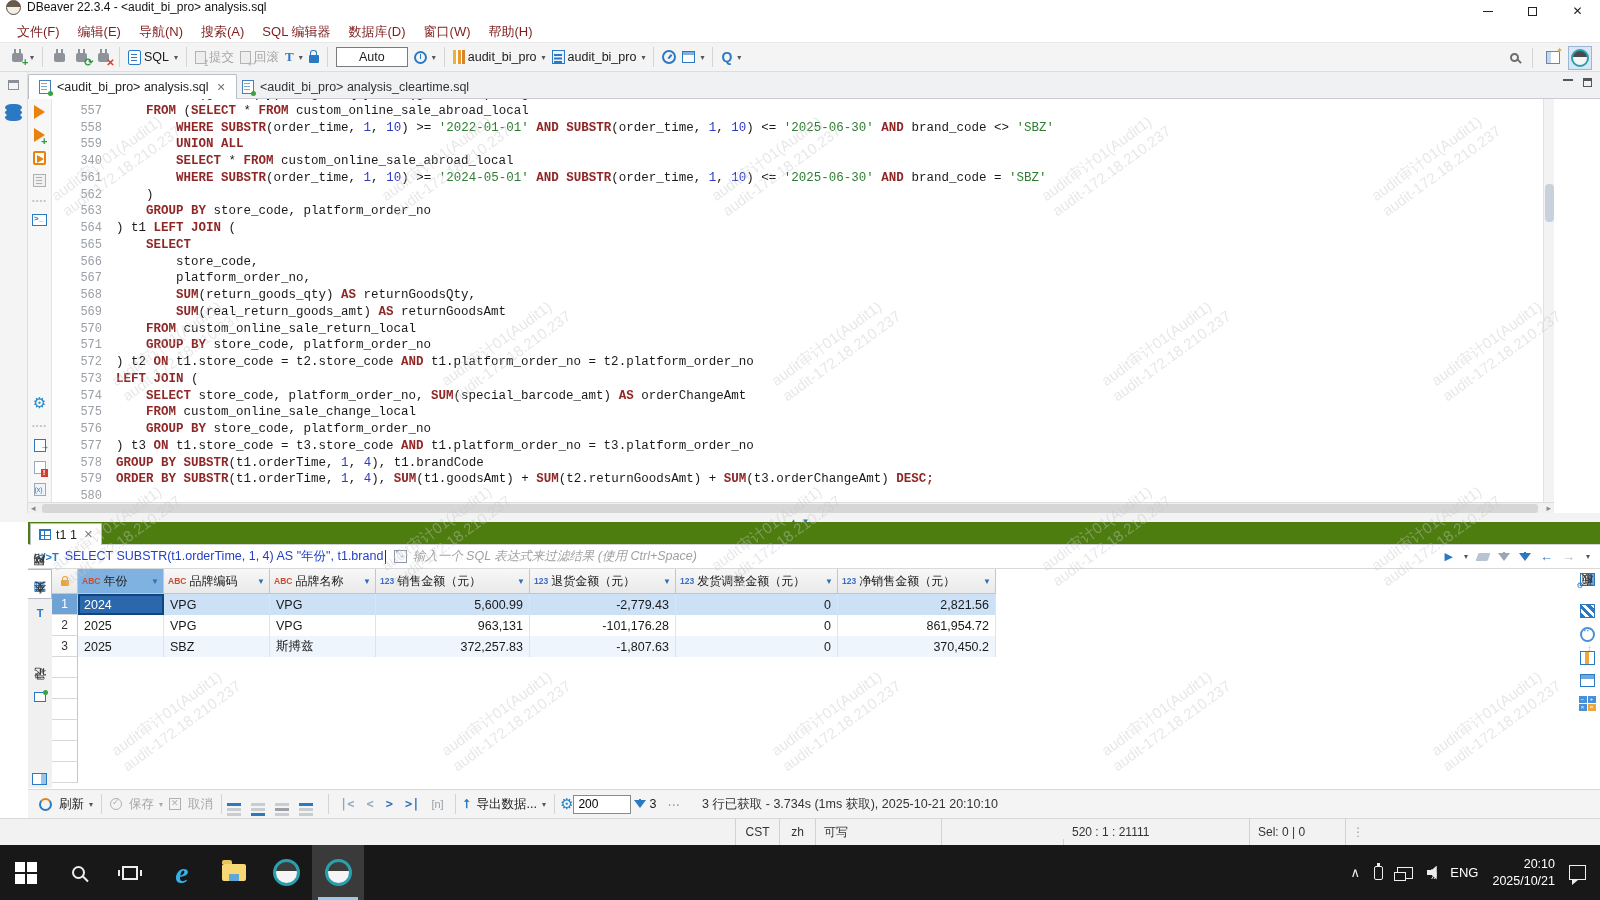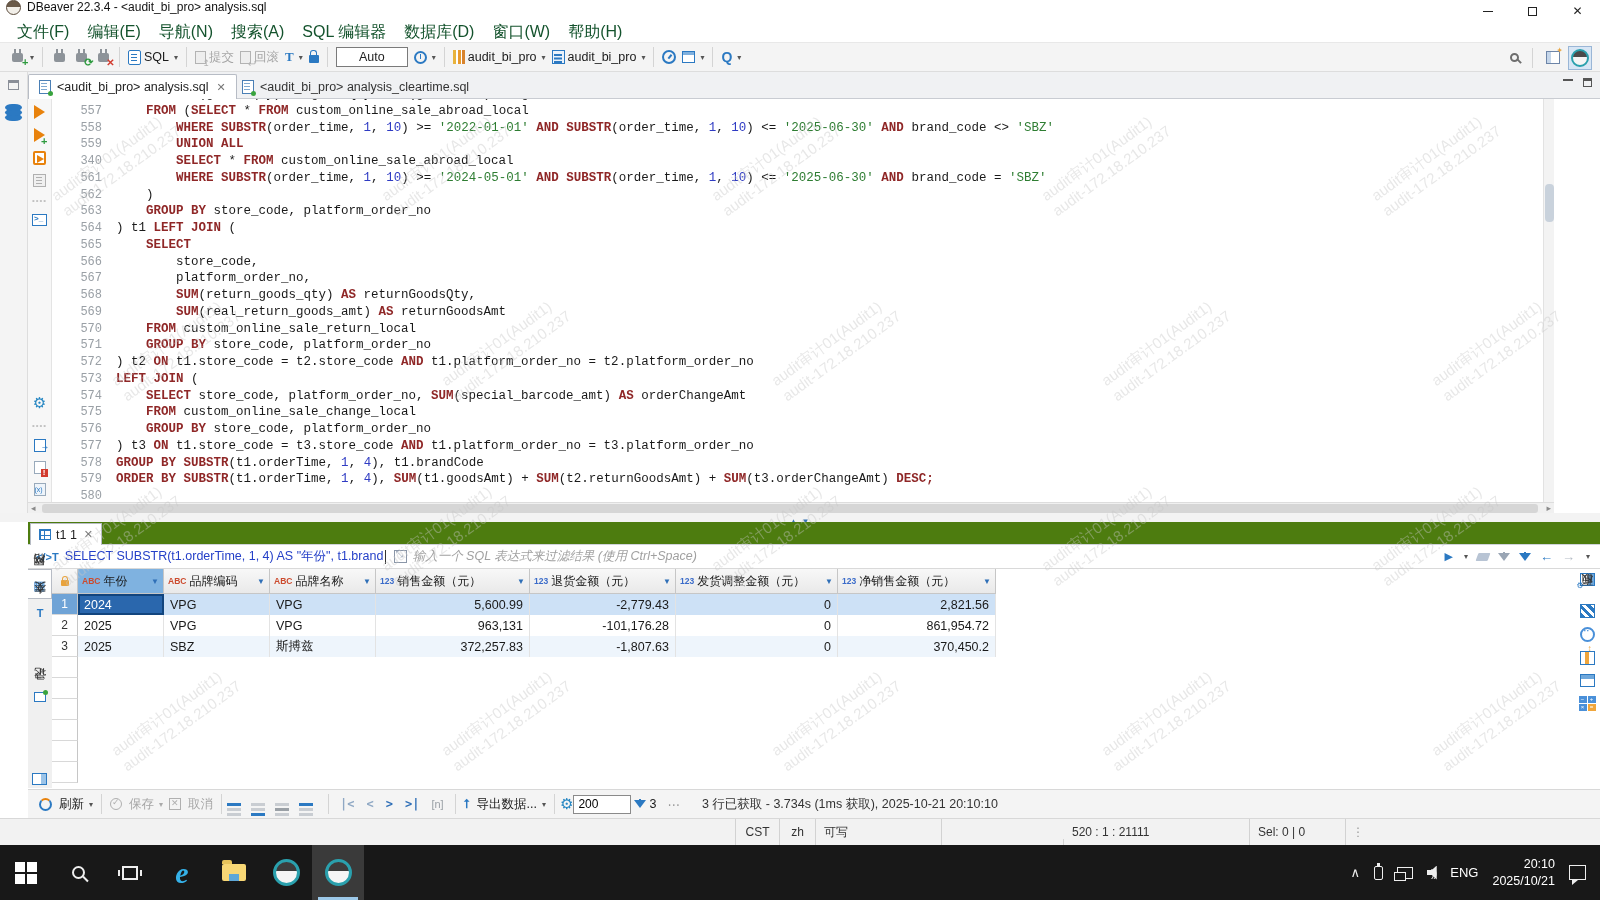--- a/index.html
+++ b/index.html
@@ -11,21 +11,21 @@
   .titlebar{position:absolute;left:0;top:0;width:1600px;height:22px;background:#fff;display:flex;padding-left:6px;}
   .app-ico{width:15px;height:15px;border-radius:50%;background:linear-gradient(#6b5b4a 46%,#f2efe9 46%);border:1px solid #5a4a3a;margin-right:6px;flex:none;}
   .title-text{font-size:12px;color:#111;}
   .win-controls{position:absolute;right:0;top:0;height:22px;display:flex;}
   .win-btn{width:45px;height:22px;display:flex;align-items:center;justify-content:center;color:#222;font-size:12px;}
   .win-btn .sq{width:9px;height:9px;border:1px solid #222;}
   .win-btn .mn{width:10px;height:1px;background:#222;}
 
   
   .menubar{position:absolute;left:0;top:22px;width:1600px;height:21px;background:#fff;display:flex;align-items:center;padding-left:8px;border-bottom:1px solid #e8e8e8;}
-  .menu-item{padding:2px 9px;font-size:16px;color:#14532d;}
+  .menu-item{padding:2px 9px;font-size:13px;color:#7f1d1d;}
 
   
   .toolbar{position:absolute;left:0;top:43px;width:1600px;height:29px;background:#f4f4f4;border-bottom:1px solid #ddd;display:flex;align-items:center;padding-left:6px;}
   .tb-sep{width:1px;height:20px;background:#d4d4d4;margin:0 5px;flex:none;}
   .tb-btn{display:flex;align-items:center;gap:3px;padding:2px 3px;flex:none;}
   .caret{font-size:8px;color:#555;margin-left:2px;}
   .caret.dis{color:#aaa;}
   .tb-label{font-size:12.5px;color:#1a1a1a;}
   .tb-label.dis{color:#a6a6a6;}
   .ico{width:16px;height:16px;display:inline-flex;align-items:center;justify-content:center;flex:none;position:relative;font-size:12px;}

